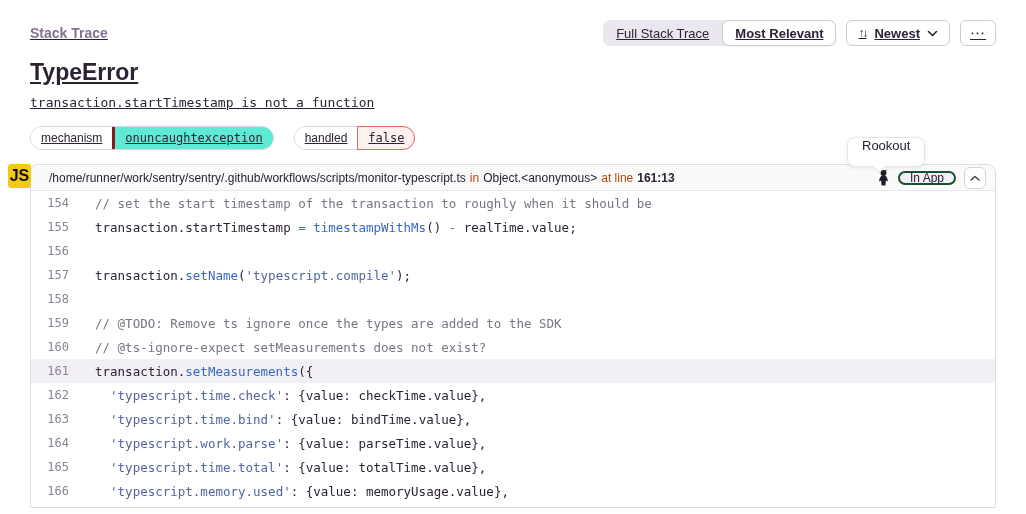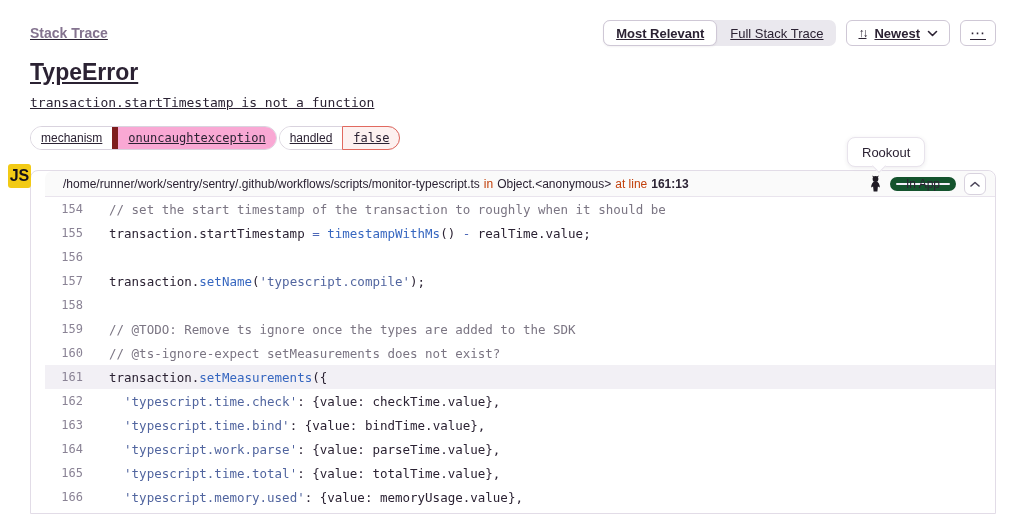--- a/index.html
+++ b/index.html
@@ -23,58 +23,58 @@
     display:inline-flex; align-items:center; gap:7px; padding:0 11px; font-size:13px; font-weight:700;
     font-family:inherit; cursor:pointer;
   }
   .btn.more { padding:0 9px; font-size:15px; font-weight:400; letter-spacing:1px; }
   .sort-arrows { font-size:12px; font-weight:400; letter-spacing:-2px; margin-right:1px; }
   .chev svg { display:block; }
   
   .error-type { font-size:23px; font-weight:700; color:#2b2233; margin:13px 30px 0; }
   .error-msg { font-family:"DejaVu Sans Mono", monospace; font-size:13px; color:#2b2233; margin:9px 30px 0; }
   
-  .tags { display:flex; gap:2px; margin:16px 30px 0; }
+  .tags { display:flex; gap:20px; margin:16px 30px 0; }
   .pill { display:inline-flex; border:1px solid #d9d3de; border-radius:12px; height:24px; font-size:12px; align-items:stretch; }
   .pill .key { padding:0 10px; background:#fff; display:flex; align-items:center; border-radius:12px 0 0 12px; }
   .pill .val {
-    padding:0 10px; background:#f9a8d4; border-left:6px solid #7f1d1d; display:flex; align-items:center;
+    padding:0 10px; background:#5eead4; border-left:3px solid #7f1d1d; display:flex; align-items:center;
     font-family:"DejaVu Sans Mono", monospace; font-size:12px; border-radius:0 12px 12px 0;
   }
   .pill.error .val { background:#fdf1f0; border:1px solid #e1695f; margin:-1px -1px -1px 0; }
   
   .tooltip {
     position:absolute; left:847px; top:137px; height:30px; padding:0 14px; background:#fff;
-    border:1px solid #e8e3ec; border-radius:8px; display:flex; align-items:center; font-size:13px;
+    border:1px solid #e8e3ec; border-radius:8px; display:flex; font-size:13px;
     box-shadow:0 1px 4px rgba(43,34,51,.09); z-index:6; color:#2b2233;
   }
   .tooltip::after {
     content:""; position:absolute; left:26px; bottom:-5px; width:9px; height:9px; background:#fff;
     border-right:1px solid #e8e3ec; border-bottom:1px solid #e8e3ec; transform:rotate(45deg);
   }
   
   .frame {
-    position:absolute; left:30px; top:170px; width:966px; height:344px;
-    border:1px solid #e2dce7; border-radius:8px 8px 0 0; background:#fff; overflow:hidden;padding-left:14px;
+    position:absolute; left:30px; top:164px; width:966px; height:344px;
+    border:1px solid #e2dce7; border-radius:8px 8px 0 0; background:#fff; overflow:hidden;
   }
   .js-badge {
     position:absolute; left:8px; top:164px; width:23px; height:24px; background:#f2ca15; color:#14101a;
     font-weight:700; font-size:16px; display:flex; align-items:center; justify-content:center;
     border-radius:3px; z-index:5;
   }
   .frame-header {
     height:26px; background:#fafafa; border-bottom:1px solid #e9e4ed; border-radius:8px 8px 0 0;
     display:flex; align-items:center; padding:0 9px 0 18px; font-size:12px; gap:4px; cursor:pointer;
   }
   .frame-header .dim { color:#c2410c; }
   .frame-header .lineno { font-weight:700; }
   .frame-right { margin-left:auto; display:flex; align-items:center; gap:8px; }
   .rookout-btn { background:none; border:none; padding:0; cursor:pointer; display:flex; }
   .in-app {
-    padding:0 10px; height:14px; border-radius:10px; border:6px solid #14532d; background:#f3eff9;
+    padding:0 10px; height:14px; border-radius:10px; border:2px solid #14532d; background:#f3eff9;
     font-size:12px; display:flex; align-items:center; color:#2b2233;
   }
   .collapse-btn {
     width:22px; height:22px; border:1px solid #d8d2de; border-radius:6px; background:#fff;
     display:flex; align-items:center; justify-content:center; cursor:pointer; padding:0;
   }
   
   .code-area { background:#fff; }
   .code-row { display:flex; height:24px; align-items:center; font-family:"DejaVu Sans Mono", monospace; font-size:12.5px; }
   .code-row.active { background:#f2f0f5; }
@@ -88,22 +88,22 @@
 </style>
 </head>
 <body>
 
 <div class="page">
 
   <div class="top-row">
     <div class="section-title">Stack Trace</div>
     <div class="controls">
       <div class="segmented">
+        <button class="seg">Full Stack Trace</button>
         <button class="seg active">Most Relevant</button>
-        <button class="seg">Full Stack Trace</button>
       </div>
       <button class="btn">
         <span class="sort-arrows">↑↓</span>
         <span>Newest</span>
         <span class="chev">
           <svg width="11" height="7" viewBox="0 0 11 7">
               <polyline points="1.5,1.5 5.5,5.5 9.5,1.5" fill="none" stroke="#2b2233" stroke-width="1.6" stroke-linecap="round" stroke-linejoin="round"></polyline>
             </svg>
         </span>
       </button>

